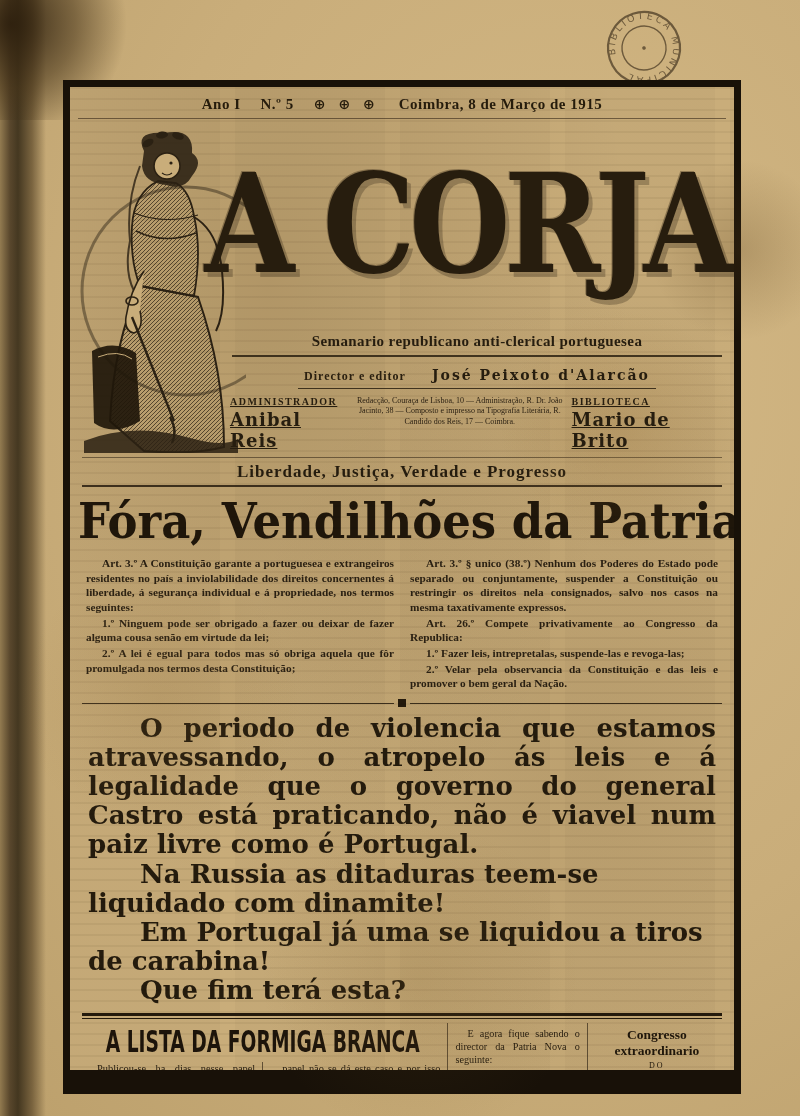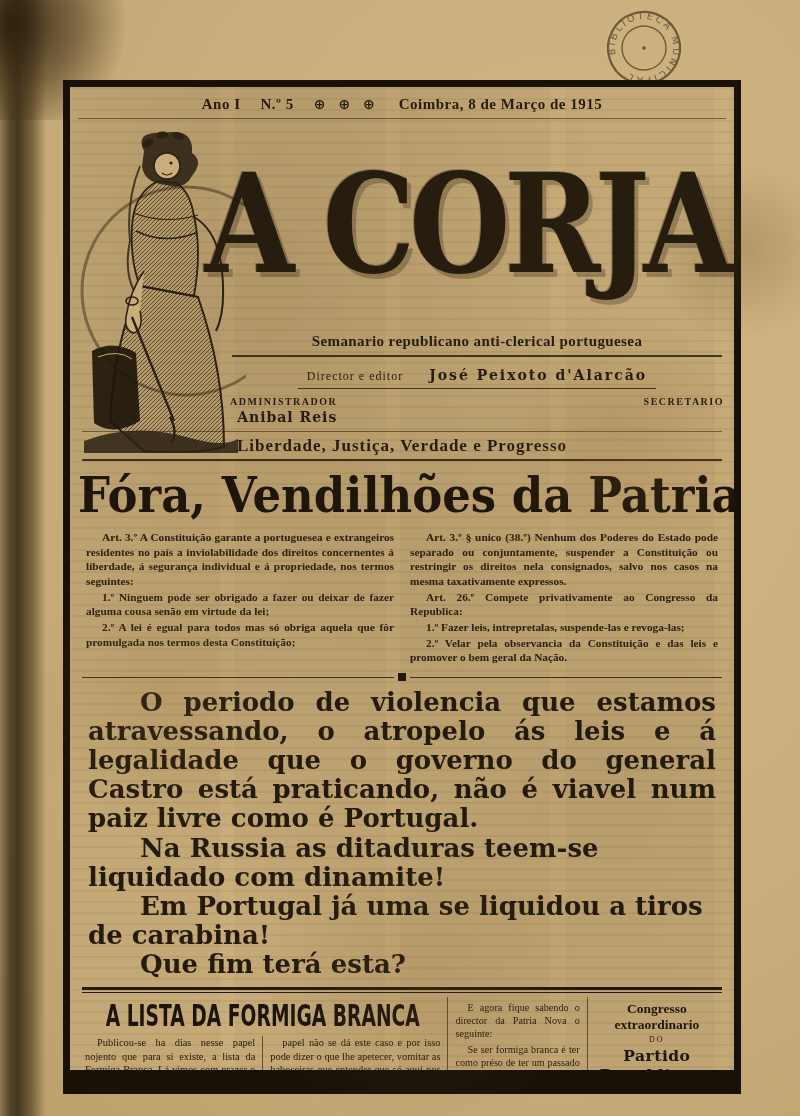--- a/index.html
+++ b/index.html
@@ -75,27 +75,27 @@
     transform:scaleY(1.18);transform-origin:center;
     text-shadow:4px 4px 0 rgba(39,29,14,.28), -1px -1px 0 rgba(39,29,14,.35);
     z-index:2;white-space:nowrap;
   }
 
   .right-zone{margin-left:150px;text-align:center;position:relative;z-index:2;}
   .subtitle{font-weight:bold;font-size:15px;letter-spacing:.4px;padding:2px 0 5px;}
   .rule{border-bottom:2px solid rgba(30,20,8,.78);margin:0 4px;}
   .rule.thin{border-bottom-width:1px;}
   .director-line{padding:9px 0 4px;white-space:nowrap;}
-  .director-label{font-weight:normal;font-size:12px;letter-spacing:1px;margin-right:22px;color:#2b2010;}
+  .director-label{font-weight:bold;font-size:12px;letter-spacing:1px;margin-right:22px;color:#2b2010;}
   .director-name{font-weight:bold;font-size:14px;letter-spacing:2px;font-family:"DejaVu Serif",serif;}
   .rule.short{margin:0 70px;}
   .admin-row{display:flex;justify-content:space-between;align-items:flex-start;padding:7px 2px 4px;}
-  .admin-cell{text-align:right;}
+  .admin-cell{text-align:left;text-decoration:underline;}
   .staff-label{font-size:10px;font-weight:bold;letter-spacing:1.5px;}
-  .staff-name{font-size:14px;font-weight:bold;font-family:"DejaVu Serif",serif;letter-spacing:1px;margin-top:2px;}
+  .staff-name{font-size:18px;font-weight:bold;font-family:"DejaVu Serif",serif;letter-spacing:1px;margin-top:2px;}
   .address{width:238px;font-size:8px;line-height:1.3;text-align:center;color:#2b2113;}
   .motto-row{
     border-top:1px solid rgba(30,20,8,.5);
     border-bottom:2px solid rgba(30,20,8,.8);
     text-align:center;font-weight:bold;font-size:17px;letter-spacing:1px;
     padding:4px 0 3px;margin:2px 4px 0;
   }
 
   .headline{
     text-align:center;font-family:"DejaVu Serif",serif;font-weight:bold;
@@ -204,22 +204,24 @@
         <div class="director-line">
           <span class="director-label">Director e editor</span>
           <span class="director-name">José Peixoto d'Alarcão</span>
         </div>
         <div class="rule short thin"></div>
         <div class="admin-row">
           <div class="admin-cell">
             <div class="staff-label">ADMINISTRADOR</div>
             <div class="staff-name">Anibal Reis</div>
           </div>
+          <div class="address">Redacção, Couraça de Lisboa, 10 — Administração, R. Dr. João Jacinto, 38 — Composto e impresso na Tipografia Literária, R. Candido dos Reis, 17 — Coimbra.</div>
           <div class="admin-cell">
-            <div class="staff-label">SECRETARIO</div>
+            <div class="staff-label">BIBLIOTECA</div>
+            <div class="staff-name">Mario de Brito</div>
           </div>
         </div>
       </div>
 
       <div class="motto-row">Liberdade, Justiça, Verdade e Progresso</div>
 
       <div class="headline">Fóra, Vendilhões da Patria</div>
 
       <div class="constitution">
         <div class="ccol">

